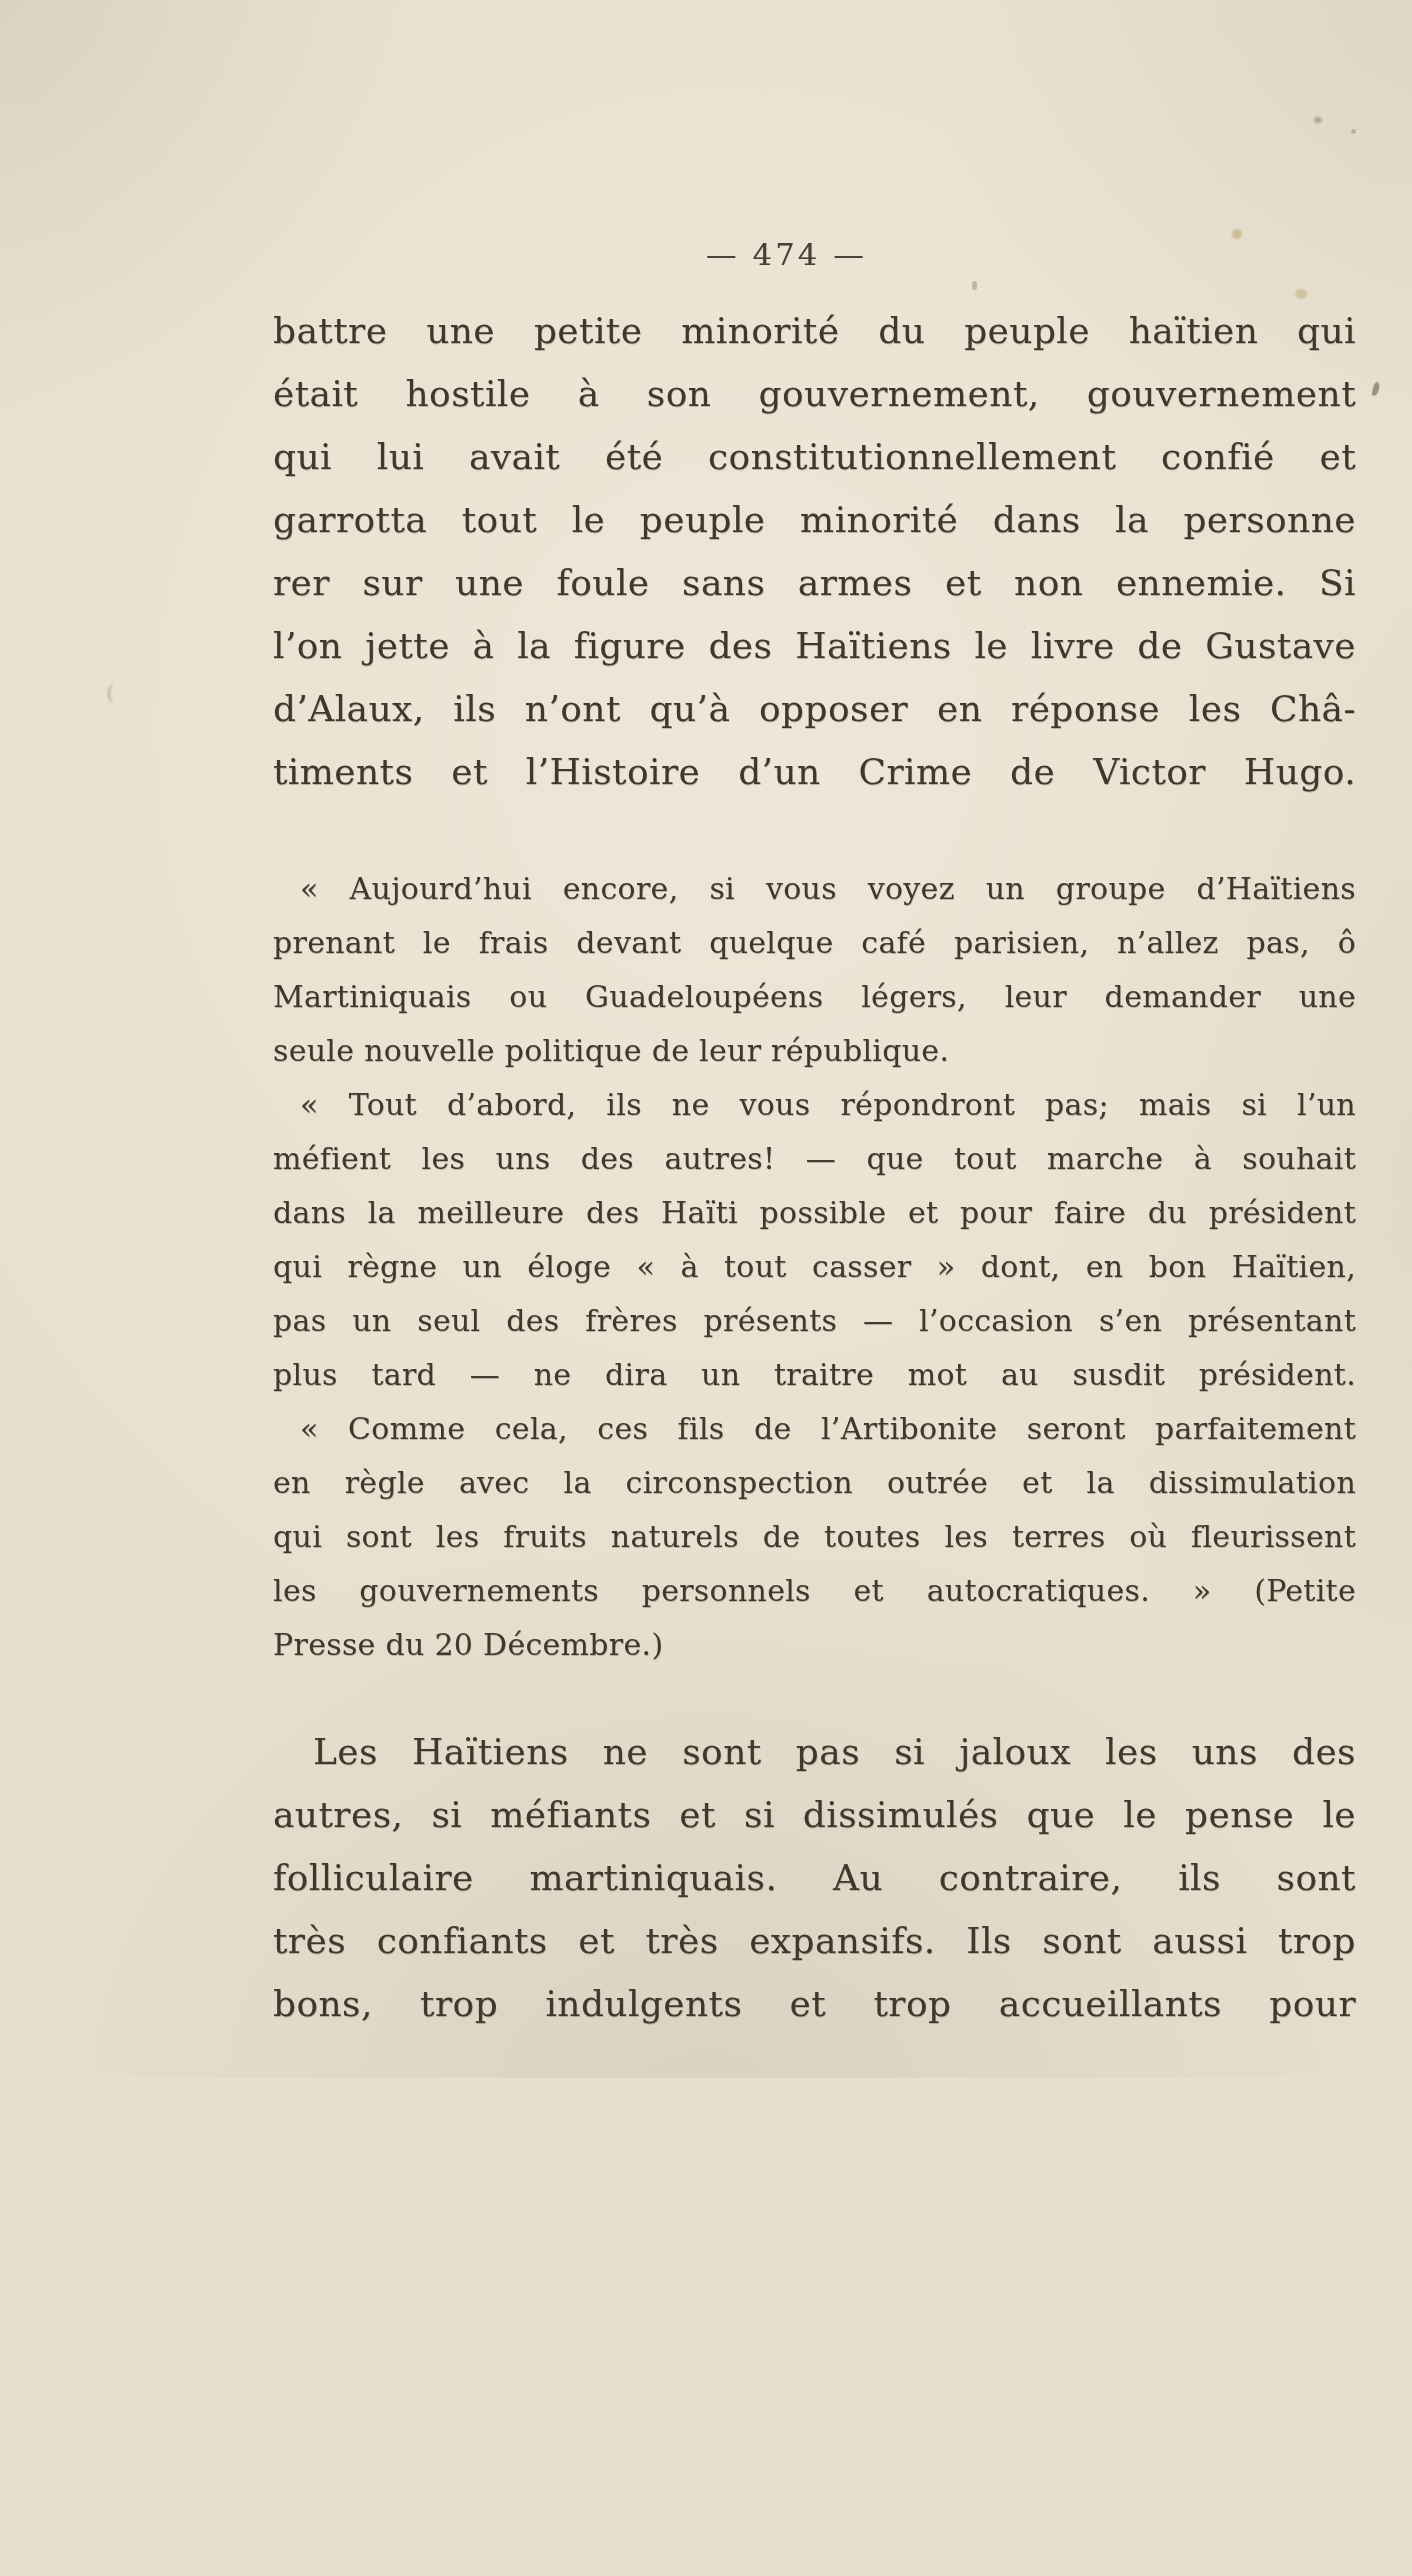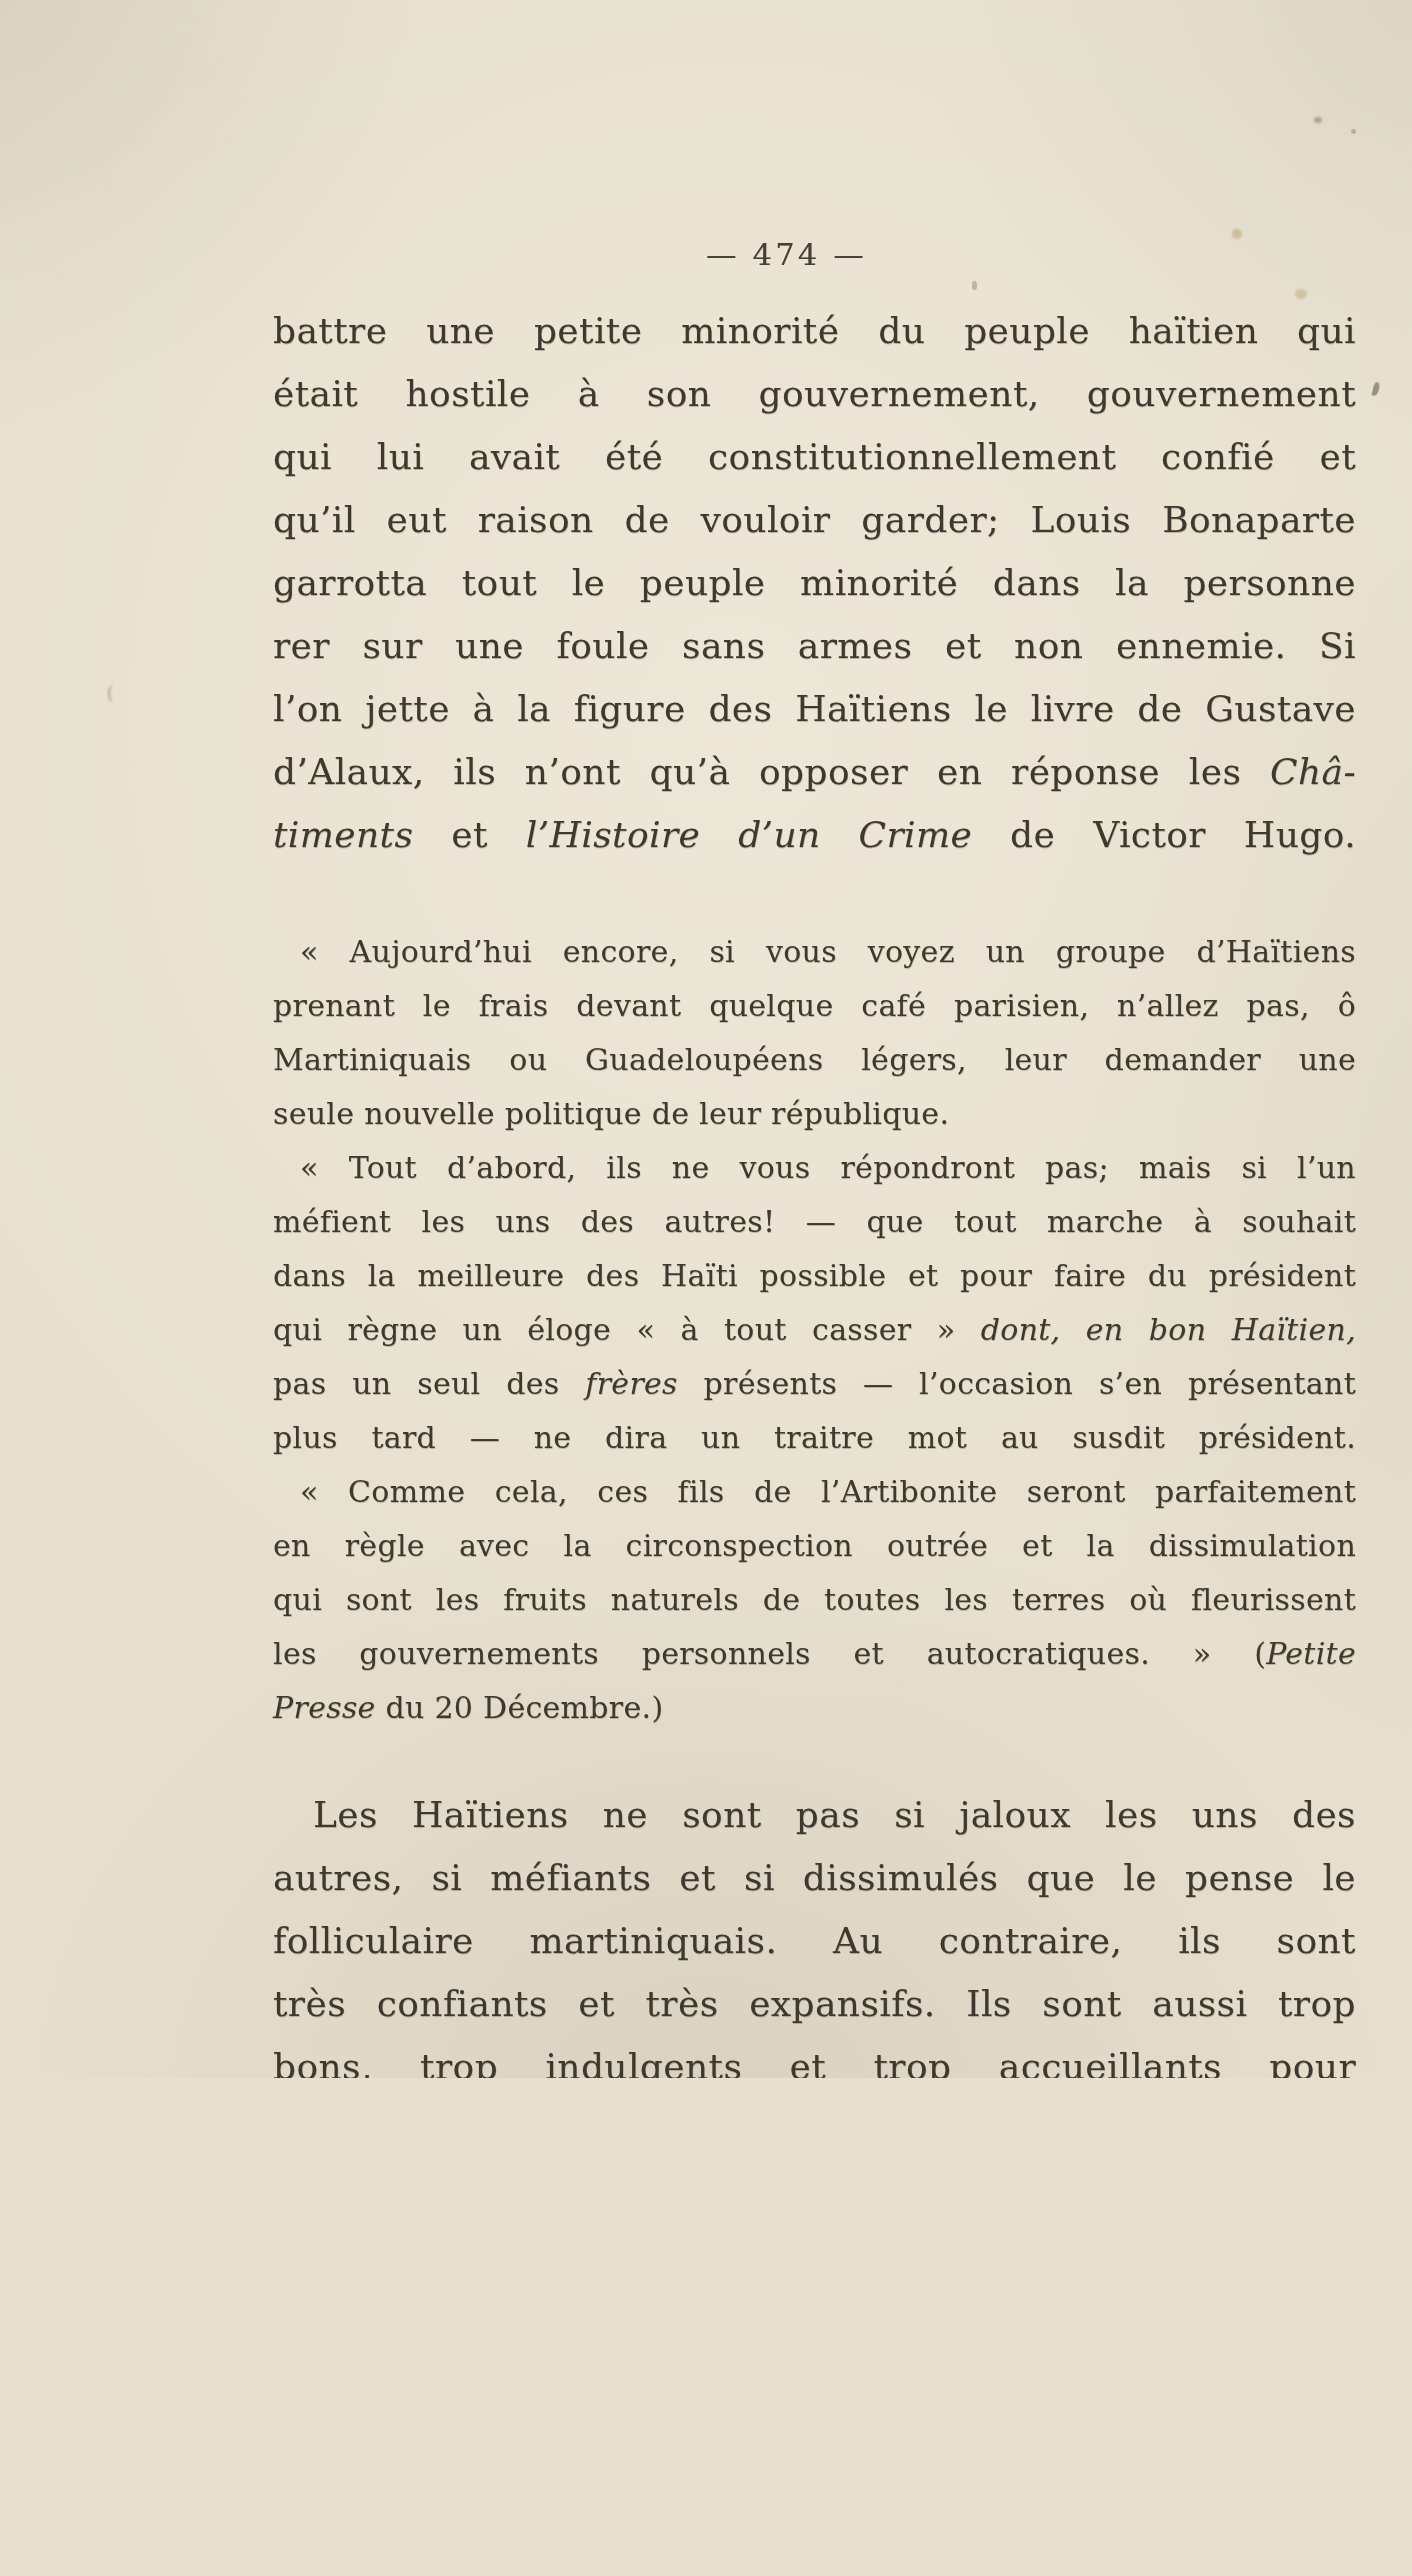--- a/index.html
+++ b/index.html
@@ -38,21 +38,21 @@
   }
   .para { text-shadow: 0.5px 0.5px 0 rgba(62,56,46,0.28); }
   .para.big   { font-size: 36px; line-height: 63px; letter-spacing: 0.4px; }
   .para.small { font-size: 30px; line-height: 54px; letter-spacing: 0.3px; }
   .line { text-align: justify; text-align-last: justify; }
   .line.last { text-align-last: left; }
   .para.big.indent   .line:first-child { text-indent: 40px; }
   .para.small.indent .line:first-child { text-indent: 27px; }
   [data-para="p2"] { margin-top: 59px; }
   [data-para="p5"] { margin-top: 48px; }
-  .it { font-style: italic; }
+  .it { }
 
   
   .speck { position: absolute; border-radius: 50%; }
   .speck-a { top: 117px; left: 1314px; width: 8px; height: 6.4px; background: #6b6355; opacity: .45; filter: blur(0.8px); }
   .speck-b { top: 129px; left: 1351px; width: 4.8px; height: 4.8px; background: #7a7263; opacity: .4; filter: blur(0.4px); }
   .speck-c { top: 229px; left: 1232px; width: 10.4px; height: 9.6px; background: #c9b58e; opacity: .8; filter: blur(0.8px); }
   .speck-d { top: 289px; left: 1295px; width: 12px; height: 10.4px; background: #c9b890; opacity: .7; filter: blur(0.8px); }
   .speck-e { top: 281px; left: 972px; width: 4.8px; height: 8.8px; background: #5a5344; opacity: .3; filter: blur(0.4px); border-radius: 40%; }
   .speck-f { top: 2434px; left: 929px; width: 7.2px; height: 5.6px; background: #6b6355; opacity: .4; filter: blur(0.4px); }
   .comma-mark {
@@ -78,21 +78,20 @@
 </head>
 <body>
 
 <div class="page">
   <div class="folio">— 474 —</div>
   <div class="text-block">
       <div class="para big" data-para="p1">
         <div class="line"><span>battre une petite minorité du peuple haïtien qui</span></div>
         <div class="line"><span>était hostile à son gouvernement, gouvernement</span></div>
         <div class="line"><span>qui lui avait été constitutionnellement confié et</span></div>
-        <div class="line"><span>qu’il eut raison de vouloir garder; Louis Bonaparte</span></div>
         <div class="line"><span>garrotta tout le peuple minorité dans la personne</span></div>
         <div class="line"><span>rer sur une foule sans armes et non ennemie. Si</span></div>
         <div class="line"><span>l’on jette à la figure des Haïtiens le livre de Gustave</span></div>
         <div class="line"><span>d’Alaux, ils n’ont qu’à opposer en réponse les </span><span class="it">Châ-</span></div>
         <div class="line"><span class="it">timents</span><span> et </span><span class="it">l’Histoire d’un Crime</span><span> de Victor Hugo.</span></div>
       </div>
       <div class="para small indent" data-para="p2">
         <div class="line"><span>« Aujourd’hui encore, si vous voyez un groupe d’Haïtiens</span></div>
         <div class="line"><span>prenant le frais devant quelque café parisien, n’allez pas, ô</span></div>
         <div class="line"><span>Martiniquais ou Guadeloupéens légers, leur demander une</span></div>

